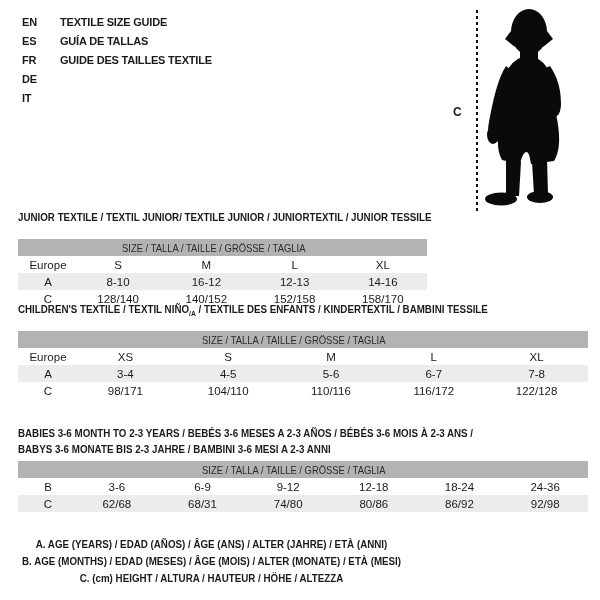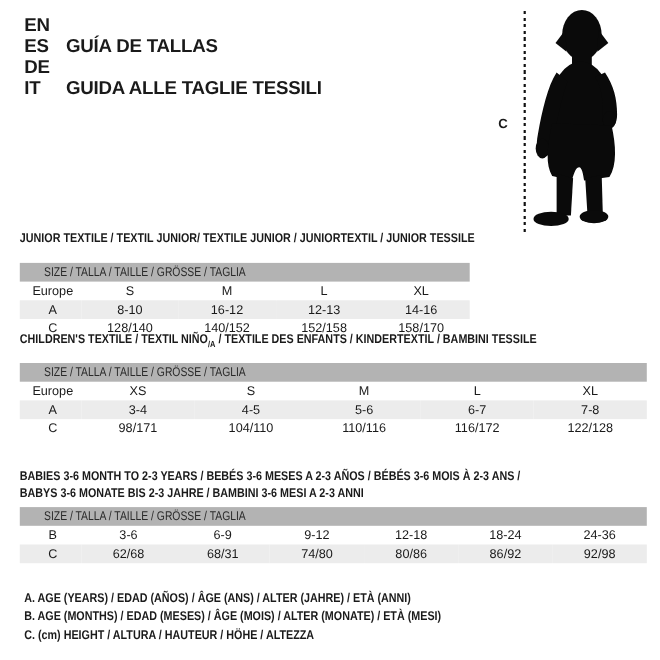--- a/index.html
+++ b/index.html
@@ -7,21 +7,21 @@
     width: 600px; height: 600px;
     background: #ffffff;
     font-family: "Liberation Sans", sans-serif;
     color: #1a1a1a;
     position: relative;
     overflow: hidden;
   }
 
   
   .langs { position: absolute; left: 22px; top: 13px; }
-  .lang-row { display: flex; font-weight: bold; font-size: 17px; line-height: 19px; letter-spacing: -0.2px; }
+  .lang-row { display: flex; font-weight: bold; font-size: 11px; line-height: 19px; letter-spacing: -0.2px; }
   .lang-code { width: 38px; flex: 0 0 38px; }
 
   
   .figure { position: absolute; left: 450px; top: 5px; width: 150px; height: 210px; }
   .dashline {
     position: absolute; left: 26px; top: 5px; width: 2px; height: 202px;
     background: repeating-linear-gradient(to bottom, #111 0px, #111 3px, transparent 3px, transparent 6px);
   }
   .c-label { position: absolute; left: 3px; top: 100px; font-weight: bold; font-size: 12px; }
   .figure svg { position: absolute; left: 34px; top: 3px; }
@@ -40,52 +40,56 @@
   .section-1 .tbl-title { margin-bottom: 15px; }
   .section-2 .tbl-title { margin-bottom: 11px; }
   .section-3 .tbl-title { line-height: 16px; margin-bottom: 4px; }
   .tbl-title .tline { display: block; }
 
   table { width: 100%; border-collapse: collapse; table-layout: fixed; font-size: 11.5px; }
   td { height: 17px; padding: 0; text-align: center; vertical-align: middle; }
   td.lbl { text-align: center; padding-left: 4px; }
   col.c-lbl { width: 56px; }
   tr.size-row td {
-    background: #b3b3b3; text-align: left; padding-left: 22px; color: #2a2a2a;
+    background: #b3b3b3; text-align: center; padding-left: 22px; color: #2a2a2a;
   }
   tr.size-row .cond {
     display: inline-block; white-space: nowrap;
     transform: scaleX(0.82); transform-origin: left center;
   }
   tr.shaded td { background: #ececec; }
 
   
-  .footnotes { position: absolute; left: 22px; top: 536px; }
+  .footnotes { position: absolute; left: 22px; top: 536px; text-align: center; }
   .footnote {
     font-weight: bold; font-size: 11.5px; line-height: 17px; white-space: nowrap;
     transform: scaleX(0.85); transform-origin: left center;
   }
 </style>
 </head>
 <body>
 
 <div class="langs">
   <div class="lang-row">
     <span class="lang-code">EN</span>
+    <span class="lang-label">TEXTILE SIZE GUIDE</span>
   </div>
   <div class="lang-row">
     <span class="lang-code">ES</span>
     <span class="lang-label">GUÍA DE TALLAS</span>
   </div>
   <div class="lang-row">
+    <span class="lang-code">FR</span>
+    <span class="lang-label">GUIDE DES TAILLES TEXTILE</span>
+  </div>
+  <div class="lang-row">
     <span class="lang-code">DE</span>
   </div>
   <div class="lang-row">
     <span class="lang-code">IT</span>
-    <span class="lang-label">GUIDA ALLE TAGLIE TESSILI</span>
   </div>
 </div>
 
 <div class="figure">
   <span class="c-label">C</span>
   <div class="dashline"></div>
   <svg width="82" height="200" viewBox="0 0 82 200" fill="#0a0a0a" xmlns="http://www.w3.org/2000/svg">
     <ellipse cx="45" cy="24" rx="18" ry="23"></ellipse>
     <path d="M30 19 L21 31 L31 39 Z"></path>
     <path d="M60 19 L69 31 L59 39 Z"></path>

